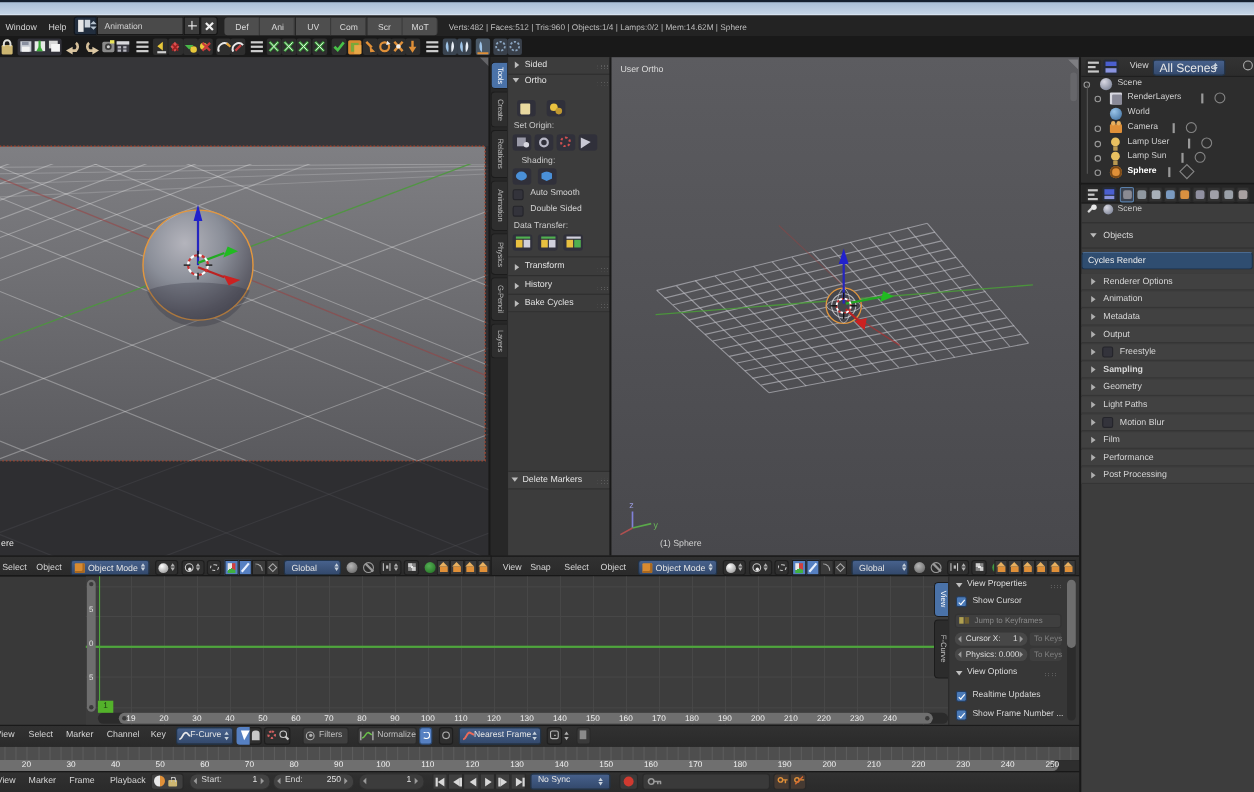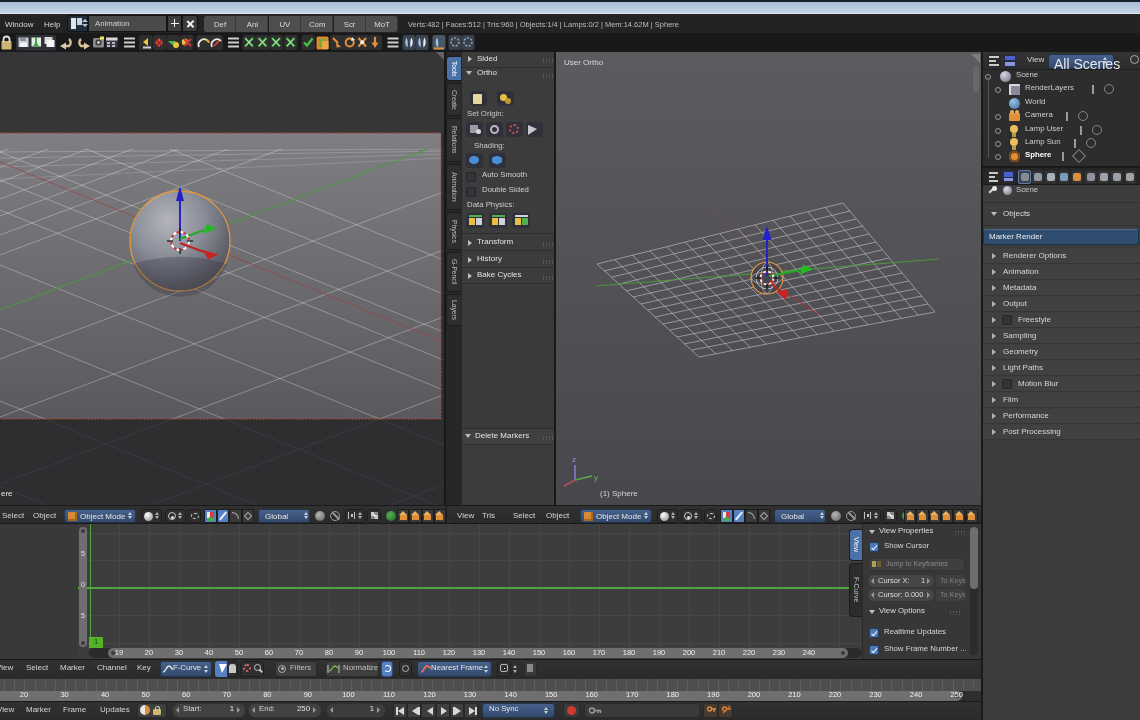--- a/index.html
+++ b/index.html
@@ -251,21 +251,21 @@
 <div class="abs" style="left:528px;top:125px;width:0;height:0;border-left:9px solid #c8c8d4;border-top:4px solid transparent;border-bottom:6px solid transparent"></div>
 <div class="txt" style="left:474px;top:142px;font-size:7.8px;color:#cacaca;font-weight:normal">Shading:</div>
 <div class="abs" style="left:466px;top:153px;width:17px;height:15px;background:#30303a;border-radius:3px"></div>
 <div class="abs" style="left:469px;top:156px;width:10px;height:8px;border-radius:50%;background:#4a90d8"></div>
 <div class="abs" style="left:489px;top:153px;width:17px;height:15px;background:#30303a;border-radius:3px"></div>
 <div class="abs" style="left:492px;top:155.5px;width:10px;height:9px;background:#4a90d8;clip-path:polygon(50% 0,100% 25%,100% 75%,50% 100%,0 75%,0 25%)"></div>
 <div class="abs" style="left:466px;top:172px;width:10px;height:10px;background:#33333b;border-radius:2px;border:1px solid #24242a"></div>
 <div class="txt" style="left:482px;top:171px;font-size:7.8px;color:#d2d2d2;font-weight:normal">Auto Smooth</div>
 <div class="abs" style="left:466px;top:187px;width:10px;height:10px;background:#33333b;border-radius:2px;border:1px solid #24242a"></div>
 <div class="txt" style="left:482px;top:186px;font-size:7.8px;color:#d2d2d2;font-weight:normal">Double Sided</div>
-<div class="txt" style="left:467px;top:201px;font-size:7.8px;color:#cacaca;font-weight:normal">Data Physics:</div>
+<div class="txt" style="left:467px;top:201px;font-size:7.8px;color:#cacaca;font-weight:normal">Data Transfer:</div>
 <div class="abs" style="left:466px;top:213px;width:18px;height:15px;background:#30303a;border-radius:3px"></div>
 <div class="abs" style="left:468.5px;top:218px;width:6px;height:7px;background:#e8c040;"></div>
 <div class="abs" style="left:475.5px;top:218px;width:6px;height:7px;background:#d0d0dc;"></div>
 <div class="abs" style="left:468.5px;top:215px;width:13px;height:2px;background:#50b050;"></div>
 <div class="abs" style="left:489px;top:213px;width:18px;height:15px;background:#30303a;border-radius:3px"></div>
 <div class="abs" style="left:491.5px;top:218px;width:6px;height:7px;background:#e8c040;"></div>
 <div class="abs" style="left:498.5px;top:218px;width:6px;height:7px;background:#d0d0dc;"></div>
 <div class="abs" style="left:491.5px;top:215px;width:13px;height:2px;background:#50b050;"></div>
 <div class="abs" style="left:512px;top:213px;width:18px;height:15px;background:#30303a;border-radius:3px"></div>
 <div class="abs" style="left:514.5px;top:218px;width:6px;height:7px;background:#e8c040;"></div>
@@ -400,21 +400,21 @@
 <div class="abs" style="left:411.8px;top:514.5px;width:7px;height:5.5px;background:#e09038"></div>
 <div class="abs" style="left:410.8px;top:511px;width:0;height:0;border-bottom:4px solid #e8b060;border-left:4.5px solid transparent;border-right:4.5px solid transparent"></div>
 <div class="abs" style="left:421.6px;top:509px;width:12.3px;height:13.5px;background:#3a3a3a;border:1px solid #1e1e1e"></div>
 <div class="abs" style="left:424.1px;top:514.5px;width:7px;height:5.5px;background:#e09038"></div>
 <div class="abs" style="left:423.1px;top:511px;width:0;height:0;border-bottom:4px solid #e8b060;border-left:4.5px solid transparent;border-right:4.5px solid transparent"></div>
 <div class="abs" style="left:433.9px;top:509px;width:12.3px;height:13.5px;background:#3a3a3a;border:1px solid #1e1e1e"></div>
 <div class="abs" style="left:436.4px;top:514.5px;width:7px;height:5.5px;background:#e09038"></div>
 <div class="abs" style="left:435.4px;top:511px;width:0;height:0;border-bottom:4px solid #e8b060;border-left:4.5px solid transparent;border-right:4.5px solid transparent"></div>
 <div class="abs" style="left:446px;top:505px;width:1px;height:19px;background:#1a1a1a;"></div>
 <div class="txt" style="left:457px;top:511px;font-size:8px;color:#d6d6d6;font-weight:normal">View</div>
-<div class="txt" style="left:482px;top:511px;font-size:8px;color:#d6d6d6;font-weight:normal">Tris</div>
+<div class="txt" style="left:482px;top:511px;font-size:8px;color:#d6d6d6;font-weight:normal">Snap</div>
 <div class="txt" style="left:513px;top:511px;font-size:8px;color:#d6d6d6;font-weight:normal">Select</div>
 <div class="txt" style="left:546px;top:511px;font-size:8px;color:#d6d6d6;font-weight:normal">Object</div>
 <div class="abs" style="left:580px;top:509px;width:72px;height:13.5px;background:linear-gradient(#47618c,#33496c);border:1px solid #22344a;border-radius:3px"></div>
 <div class="abs" style="left:584px;top:512px;width:9px;height:9px;background:#d88a30;border-radius:1px;box-shadow:inset -2px -2px 0 #a86820"></div>
 <div class="txt" style="left:596px;top:511.5px;font-size:8px;color:#e6e6e6;font-weight:normal">Object Mode</div>
 <div class="abs" style="left:644px;top:511.5px;width:0;height:0;border-bottom:3px solid #c8d2dc;border-left:2.5px solid transparent;border-right:2.5px solid transparent"></div>
     <div class="abs" style="left:644px;top:516.0px;width:0;height:0;border-top:3px solid #c8d2dc;border-left:2.5px solid transparent;border-right:2.5px solid transparent"></div>
 <div class="abs" style="left:657px;top:509px;width:21px;height:13.5px;background:#2f2f2f;border:1px solid #1e1e1e;border-radius:3px"></div>
 <div class="abs" style="left:660px;top:511.5px;width:9px;height:9px;border-radius:50%;background:radial-gradient(circle at 35% 30%,#fff,#888)"></div>
 <div class="abs" style="left:671px;top:511.5px;width:0;height:0;border-bottom:3px solid #b0b0b0;border-left:2.5px solid transparent;border-right:2.5px solid transparent"></div>
@@ -472,21 +472,21 @@
 <div class="abs" style="left:983px;top:52px;width:157px;height:18px;background:linear-gradient(#333,#2c2c2c);border-bottom:1px solid #1f1f1f"></div>
 <div class="abs" style="left:987px;top:54px;width:14px;height:14px;background:#2a2a2a;border-radius:2px"></div>
 <div class="abs" style="left:989px;top:56px;width:10px;height:2px;background:#c8c8c8;"></div>
 <div class="abs" style="left:989px;top:60px;width:7px;height:2px;background:#c8c8c8;"></div>
 <div class="abs" style="left:989px;top:64px;width:10px;height:2px;background:#c8c8c8;"></div>
 <div class="abs" style="left:1003px;top:54px;width:14px;height:14px;background:#262c38;border-radius:2px"></div>
 <div class="abs" style="left:1005px;top:56px;width:10px;height:4px;background:#4a5fd0;"></div>
 <div class="abs" style="left:1005px;top:62px;width:10px;height:4px;background:#8a94e0;"></div>
 <div class="txt" style="left:1027px;top:55px;font-size:8px;color:#d6d6d6;font-weight:normal">View</div>
 <div class="abs" style="left:1048px;top:53.5px;width:66px;height:15px;background:linear-gradient(#47618c,#33496c);border:1px solid #22344a;border-radius:3px"></div>
-<div class="txt" style="left:1054px;top:56px;font-size:14px;color:#e8e8e8;font-weight:normal">All Scenes</div>
+<div class="txt" style="left:1054px;top:56px;font-size:11px;color:#e8e8e8;font-weight:normal">All Scenes</div>
 <div class="abs" style="left:1103px;top:56.5px;width:0;height:0;border-bottom:3px solid #c8d2dc;border-left:2.5px solid transparent;border-right:2.5px solid transparent"></div>
     <div class="abs" style="left:1103px;top:61.0px;width:0;height:0;border-top:3px solid #c8d2dc;border-left:2.5px solid transparent;border-right:2.5px solid transparent"></div>
 <div class="abs" style="left:1130px;top:55px;width:9px;height:9px;border:1.5px solid #aaa;border-radius:50%"></div>
 <div class="abs" style="left:985px;top:74.0px;width:6px;height:6px;border-radius:50%;border:1.5px solid #999"></div>
 <div class="abs" style="left:1000px;top:71.0px;width:11px;height:11px;border-radius:50%;background:radial-gradient(circle at 35% 30%,#d8d8e2,#6a7287)"></div>
 <div class="txt" style="left:1016px;top:71.0px;font-size:7.8px;color:#cfcfcf;font-weight:normal">Scene</div>
 <div class="abs" style="left:995px;top:87.4px;width:6px;height:6px;border-radius:50%;border:1.5px solid #999"></div>
 <div class="abs" style="left:1009px;top:84.4px;width:11px;height:11px;background:#d8d8e0;border-radius:1px"></div>
     <div class="abs" style="left:1011px;top:86.4px;width:9px;height:9px;background:#8a8a98;border-radius:1px"></div>
 <div class="txt" style="left:1025px;top:84.4px;font-size:7.8px;color:#cfcfcf;font-weight:normal">RenderLayers</div>
@@ -548,40 +548,40 @@
 <div class="abs" style="left:1126.1px;top:172.5px;width:8px;height:8px;border-radius:2px;background:#a8a0a0"></div>
 <div class="abs" style="left:988px;top:189px;width:8px;height:2px;background:#d8d8d8;transform:rotate(-45deg)"></div>
 <div class="abs" style="left:992px;top:186px;width:5px;height:5px;border-radius:50%;background:#e8e8e8"></div>
 <div class="abs" style="left:1003px;top:186px;width:9px;height:9px;border-radius:50%;background:radial-gradient(circle at 35% 30%,#d8d8e2,#6a7287)"></div>
 <div class="txt" style="left:1016px;top:186px;font-size:7.8px;color:#c8c8c8;font-weight:normal">Scene</div>
 <div class="abs" style="left:983px;top:202px;width:157px;height:1px;background:#303030;"></div>
 <div class="abs" style="left:991px;top:212px;width:0;height:0;border-top:4px solid #bcbcbc;border-left:3.5px solid transparent;border-right:3.5px solid transparent"></div>
 <div class="txt" style="left:1003px;top:209px;font-size:8px;color:#dcdcdc;font-weight:normal">Objects</div>
 <div class="abs" style="left:983px;top:225px;width:157px;height:1px;background:#303030;"></div>
 <div class="abs" style="left:983px;top:229px;width:156px;height:16px;background:#2f4d70;border:1px solid #1c3048;border-top-color:#4a6a90;border-radius:3px"></div>
-<div class="txt" style="left:989px;top:232px;font-size:8px;color:#ececec;font-weight:normal">Marker Render</div>
+<div class="txt" style="left:989px;top:232px;font-size:8px;color:#ececec;font-weight:normal">Cycles Render</div>
 <div class="abs" style="left:983px;top:249px;width:157px;height:15px;background:#414141;border-bottom:1px solid #353535"></div>
 <div class="abs" style="left:992px;top:253px;width:0;height:0;border-left:4px solid #b0b0b0;border-top:3.5px solid transparent;border-bottom:3.5px solid transparent"></div>
 <div class="txt" style="left:1003px;top:250.5px;font-size:8px;color:#d6d6d6;font-weight:normal">Renderer Options</div>
 <div class="abs" style="left:983px;top:265px;width:157px;height:15px;background:#414141;border-bottom:1px solid #353535"></div>
 <div class="abs" style="left:992px;top:269px;width:0;height:0;border-left:4px solid #b0b0b0;border-top:3.5px solid transparent;border-bottom:3.5px solid transparent"></div>
 <div class="txt" style="left:1003px;top:266.5px;font-size:8px;color:#d6d6d6;font-weight:normal">Animation</div>
 <div class="abs" style="left:983px;top:281px;width:157px;height:15px;background:#414141;border-bottom:1px solid #353535"></div>
 <div class="abs" style="left:992px;top:285px;width:0;height:0;border-left:4px solid #b0b0b0;border-top:3.5px solid transparent;border-bottom:3.5px solid transparent"></div>
 <div class="txt" style="left:1003px;top:282.5px;font-size:8px;color:#d6d6d6;font-weight:normal">Metadata</div>
 <div class="abs" style="left:983px;top:297px;width:157px;height:15px;background:#414141;border-bottom:1px solid #353535"></div>
 <div class="abs" style="left:992px;top:301px;width:0;height:0;border-left:4px solid #b0b0b0;border-top:3.5px solid transparent;border-bottom:3.5px solid transparent"></div>
 <div class="txt" style="left:1003px;top:298.5px;font-size:8px;color:#d6d6d6;font-weight:normal">Output</div>
 <div class="abs" style="left:983px;top:313px;width:157px;height:15px;background:#414141;border-bottom:1px solid #353535"></div>
 <div class="abs" style="left:992px;top:317px;width:0;height:0;border-left:4px solid #b0b0b0;border-top:3.5px solid transparent;border-bottom:3.5px solid transparent"></div>
 <div class="abs" style="left:1002px;top:315px;width:10px;height:10px;background:#33333b;border-radius:2px;border:1px solid #24242a"></div>
 <div class="txt" style="left:1018px;top:314.5px;font-size:8px;color:#d6d6d6;font-weight:normal">Freestyle</div>
 <div class="abs" style="left:983px;top:329px;width:157px;height:15px;background:#414141;border-bottom:1px solid #353535"></div>
 <div class="abs" style="left:992px;top:333px;width:0;height:0;border-left:4px solid #b0b0b0;border-top:3.5px solid transparent;border-bottom:3.5px solid transparent"></div>
-<div class="txt" style="left:1003px;top:330.5px;font-size:8px;color:#d6d6d6;font-weight:normal">Sampling</div>
+<div class="txt" style="left:1003px;top:330.5px;font-size:8px;color:#d6d6d6;font-weight:bold">Sampling</div>
 <div class="abs" style="left:983px;top:345px;width:157px;height:15px;background:#414141;border-bottom:1px solid #353535"></div>
 <div class="abs" style="left:992px;top:349px;width:0;height:0;border-left:4px solid #b0b0b0;border-top:3.5px solid transparent;border-bottom:3.5px solid transparent"></div>
 <div class="txt" style="left:1003px;top:346.5px;font-size:8px;color:#d6d6d6;font-weight:normal">Geometry</div>
 <div class="abs" style="left:983px;top:361px;width:157px;height:15px;background:#414141;border-bottom:1px solid #353535"></div>
 <div class="abs" style="left:992px;top:365px;width:0;height:0;border-left:4px solid #b0b0b0;border-top:3.5px solid transparent;border-bottom:3.5px solid transparent"></div>
 <div class="txt" style="left:1003px;top:362.5px;font-size:8px;color:#d6d6d6;font-weight:normal">Light Paths</div>
 <div class="abs" style="left:983px;top:377px;width:157px;height:15px;background:#414141;border-bottom:1px solid #353535"></div>
 <div class="abs" style="left:992px;top:381px;width:0;height:0;border-left:4px solid #b0b0b0;border-top:3.5px solid transparent;border-bottom:3.5px solid transparent"></div>
 <div class="abs" style="left:1002px;top:379px;width:10px;height:10px;background:#33333b;border-radius:2px;border:1px solid #24242a"></div>
 <div class="txt" style="left:1018px;top:378.5px;font-size:8px;color:#d6d6d6;font-weight:normal">Motion Blur</div>
@@ -683,21 +683,21 @@
 <div class="txt" style="left:886px;top:559.5px;font-size:7.2px;color:#8a8a8a;font-weight:normal">Jump to Keyframes</div>
 <div class="abs" style="left:868px;top:575px;width:66px;height:12px;background:#474747;border-radius:6px"></div>
 <div class="abs" style="left:871px;top:578px;width:0;height:0;border-right:3.5px solid #9a9a9a;border-top:3.0px solid transparent;border-bottom:3.0px solid transparent"></div>
 <div class="txt" style="left:878px;top:576.5px;font-size:7.5px;color:#dcdcdc;font-weight:normal">Cursor X:</div>
 <div class="txt" style="left:921px;top:576.5px;font-size:7.5px;color:#dcdcdc;font-weight:normal">1</div>
 <div class="abs" style="left:927px;top:578px;width:0;height:0;border-left:3.5px solid #9a9a9a;border-top:3.0px solid transparent;border-bottom:3.0px solid transparent"></div>
 <div class="abs" style="left:936px;top:575px;width:29px;height:12px;background:#3f3f3f;border-radius:3px"></div>
 <div class="txt" style="left:940px;top:576.5px;font-size:7.2px;color:#808080;font-weight:normal">To Keys</div>
 <div class="abs" style="left:868px;top:589px;width:66px;height:12px;background:#474747;border-radius:6px"></div>
 <div class="abs" style="left:871px;top:592px;width:0;height:0;border-right:3.5px solid #9a9a9a;border-top:3.0px solid transparent;border-bottom:3.0px solid transparent"></div>
-<div class="txt" style="left:878px;top:590.5px;font-size:7.5px;color:#dcdcdc;font-weight:normal">Cursor: 0.000</div>
+<div class="txt" style="left:878px;top:590.5px;font-size:7.5px;color:#dcdcdc;font-weight:normal">Physics: 0.000</div>
 <div class="abs" style="left:927px;top:592px;width:0;height:0;border-left:3.5px solid #9a9a9a;border-top:3.0px solid transparent;border-bottom:3.0px solid transparent"></div>
 <div class="abs" style="left:936px;top:589px;width:29px;height:12px;background:#3f3f3f;border-radius:3px"></div>
 <div class="txt" style="left:940px;top:590.5px;font-size:7.2px;color:#808080;font-weight:normal">To Keys</div>
 <div class="abs" style="left:869px;top:610px;width:0;height:0;border-top:4px solid #c0c0c0;border-left:3.5px solid transparent;border-right:3.5px solid transparent"></div>
 <div class="txt" style="left:879px;top:607px;font-size:7.8px;color:#dcdcdc;font-weight:normal">View Options</div>
 <div class="abs" style="left:950px;top:610px;width:10px;height:5px;background:repeating-linear-gradient(90deg,#5c5c5c 0 1px,transparent 1px 3px);-webkit-mask:repeating-linear-gradient(0deg,#000 0 1px,transparent 1px 2.5px)"></div>
 <div class="abs" style="left:869px;top:628px;width:10px;height:10px;background:#4a7ab8;border-radius:2px;border:1px solid #253c5c">
       <div style="position:absolute;left:2.5px;top:0.5px;width:3px;height:5.5px;border:solid #fff;border-width:0 1.6px 1.6px 0;transform:rotate(40deg)"></div>
     </div>
 <div class="txt" style="left:884px;top:628px;font-size:7.8px;color:#d6d6d6;font-weight:normal">Realtime Updates</div>
@@ -877,21 +877,21 @@
 <div class="txt" style="left:741.9px;top:691px;width:24px;text-align:center;font-size:7.5px;color:#f2f2f2">200</div>
 <div class="txt" style="left:782.4499999999999px;top:691px;width:24px;text-align:center;font-size:7.5px;color:#f2f2f2">210</div>
 <div class="txt" style="left:823.0px;top:691px;width:24px;text-align:center;font-size:7.5px;color:#f2f2f2">220</div>
 <div class="txt" style="left:863.55px;top:691px;width:24px;text-align:center;font-size:7.5px;color:#f2f2f2">230</div>
 <div class="txt" style="left:904.0999999999999px;top:691px;width:24px;text-align:center;font-size:7.5px;color:#f2f2f2">240</div>
 <div class="txt" style="left:944.65px;top:691px;width:24px;text-align:center;font-size:7.5px;color:#f2f2f2">250</div>
 <div class="abs" style="left:0px;top:701px;width:981px;height:19px;background:linear-gradient(#313131,#2a2a2a);border-top:1px solid #191919"></div>
 <div class="txt" style="left:-3px;top:705px;font-size:8px;color:#d6d6d6;font-weight:normal">View</div>
 <div class="txt" style="left:26px;top:705px;font-size:8px;color:#d6d6d6;font-weight:normal">Marker</div>
 <div class="txt" style="left:63px;top:705px;font-size:8px;color:#d6d6d6;font-weight:normal">Frame</div>
-<div class="txt" style="left:100px;top:705px;font-size:8px;color:#d6d6d6;font-weight:normal">Updates</div>
+<div class="txt" style="left:100px;top:705px;font-size:8px;color:#d6d6d6;font-weight:normal">Playback</div>
 <div class="abs" style="left:137px;top:703px;width:30px;height:15px;background:#3f3f3f;border:1px solid #282828;border-radius:3px"></div>
 <div class="abs" style="left:140px;top:705px;width:10px;height:10px;border-radius:50%;background:conic-gradient(#e09038 0 50%,#e8e8e8 50%)"></div>
 <div class="abs" style="left:153px;top:709px;width:8px;height:6px;background:#cdb671;border-radius:1px"></div>
 <div class="abs" style="left:154.5px;top:705.5px;width:5px;height:5px;border:1.5px solid #c8c8c8;border-bottom:none;border-radius:3px 3px 0 0"></div>
 <div class="abs" style="left:172px;top:703px;width:74px;height:15px;background:#424242;border-radius:7px;border:1px solid #303030"></div>
 <div class="abs" style="left:176px;top:707px;width:0;height:0;border-right:3.5px solid #9a9a9a;border-top:3.0px solid transparent;border-bottom:3.0px solid transparent"></div>
 <div class="txt" style="left:183px;top:705px;font-size:7.8px;color:#d8d8d8;font-weight:normal">Start:</div>
 <div class="txt" style="left:172px;top:705px;width:62px;text-align:right;font-size:7.8px;color:#e4e4e4">1</div>
 <div class="abs" style="left:237px;top:707px;width:0;height:0;border-left:3.5px solid #9a9a9a;border-top:3.0px solid transparent;border-bottom:3.0px solid transparent"></div>
 <div class="abs" style="left:248px;top:703px;width:74px;height:15px;background:#424242;border-radius:7px;border:1px solid #303030"></div>

